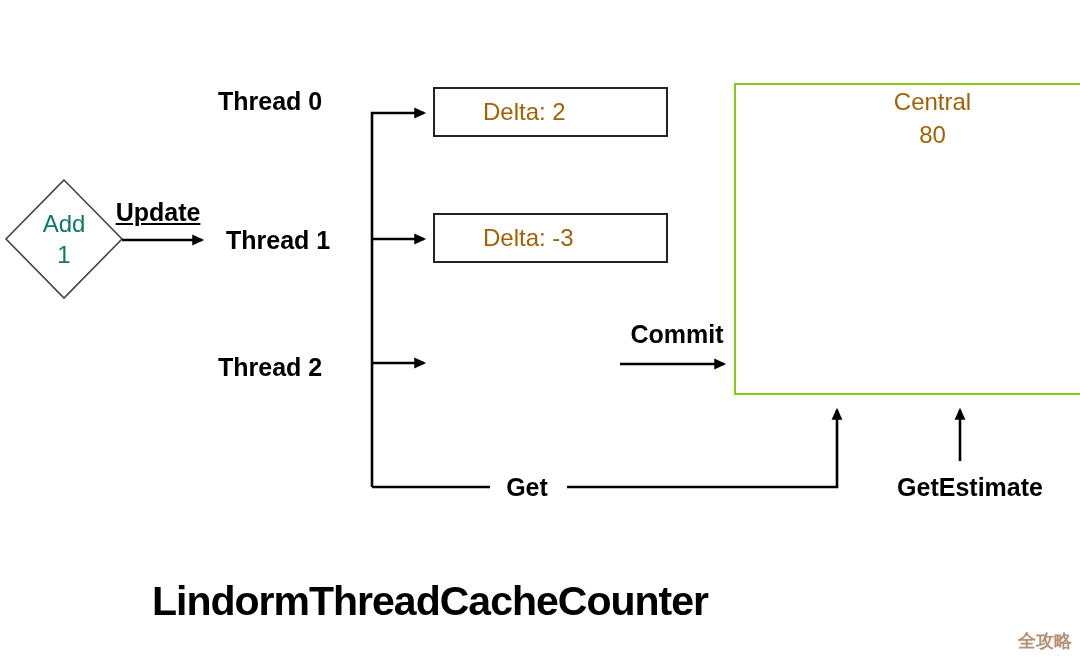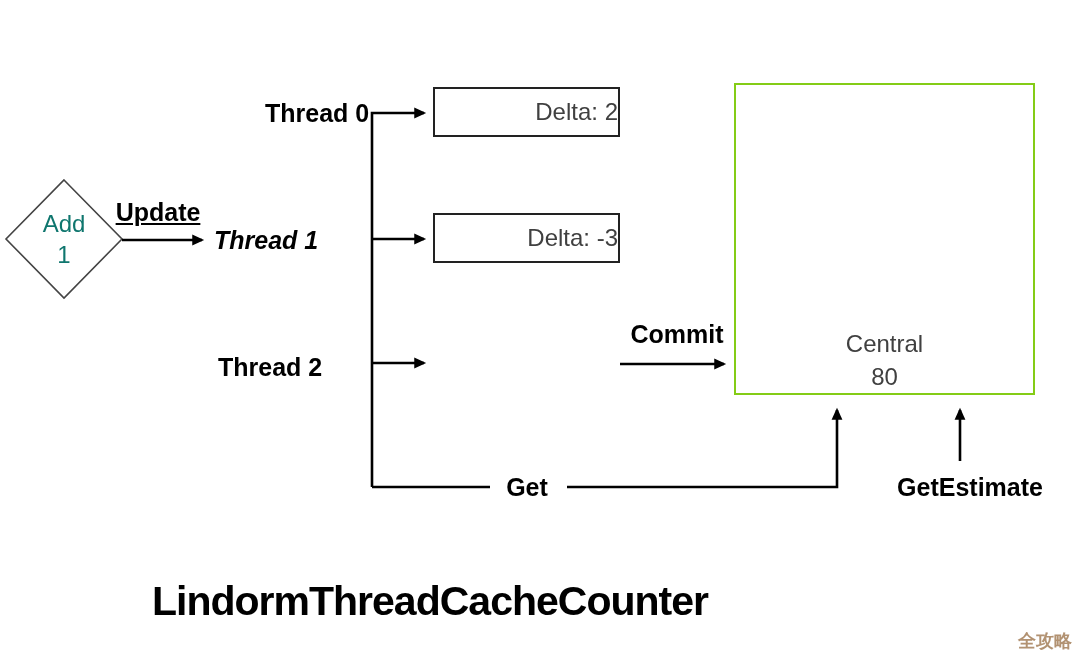--- a/index.html
+++ b/index.html
@@ -29,22 +29,23 @@
     font-size: 25px;
     line-height: 26px;
     white-space: nowrap;
   }
   .label.centered { text-align: center; }
   .node-box {
     position: absolute;
     background: #ffffff;
     display: flex;
     align-items: center;
-    justify-content: flex-end;
-    color: #404040;
+    justify-content: flex-start;
+    color: #a16207;
+    padding-left: 48px;
   }
   .delta-box {
     left: 433px;
     width: 183px;
     height: 46px;
     border: 2px solid #222222;
     font-size: 24px;
     font-weight: 400;
   }
   .central-box {
@@ -127,23 +128,23 @@
   </div>
 
   <div class="label centered" style="left:106px; top:199px; width:104px;text-decoration:underline;">Update</div>
 
   <div class="label centered" style="left:618px; top:321px; width:118px;">Commit</div>
 
   <div class="label centered" style="left:491px; top:474px; width:72px;">Get</div>
 
   <div class="label centered" style="left:884px; top:474px; width:172px;">GetEstimate</div>
 
-  <div class="label" style="left:218px; top:100px;margin-left:47px;">Thread 0</div>
+  <div class="label" style="left:218px; top:88px;">Thread 0</div>
 
-  <div class="label" style="left:214px; top:227px;font-style:italic;">Thread 1</div>
+  <div class="label" style="left:226px; top:227px;">Thread 1</div>
 
   <div class="label" style="left:218px; top:354px;">Thread 2</div>
 
   <div class="node-box delta-box" style="top:87px;">
     <span>Delta: 2</span>
   </div>
 
   <div class="node-box delta-box" style="top:213px;">
     <span>Delta: -3</span>
   </div>

